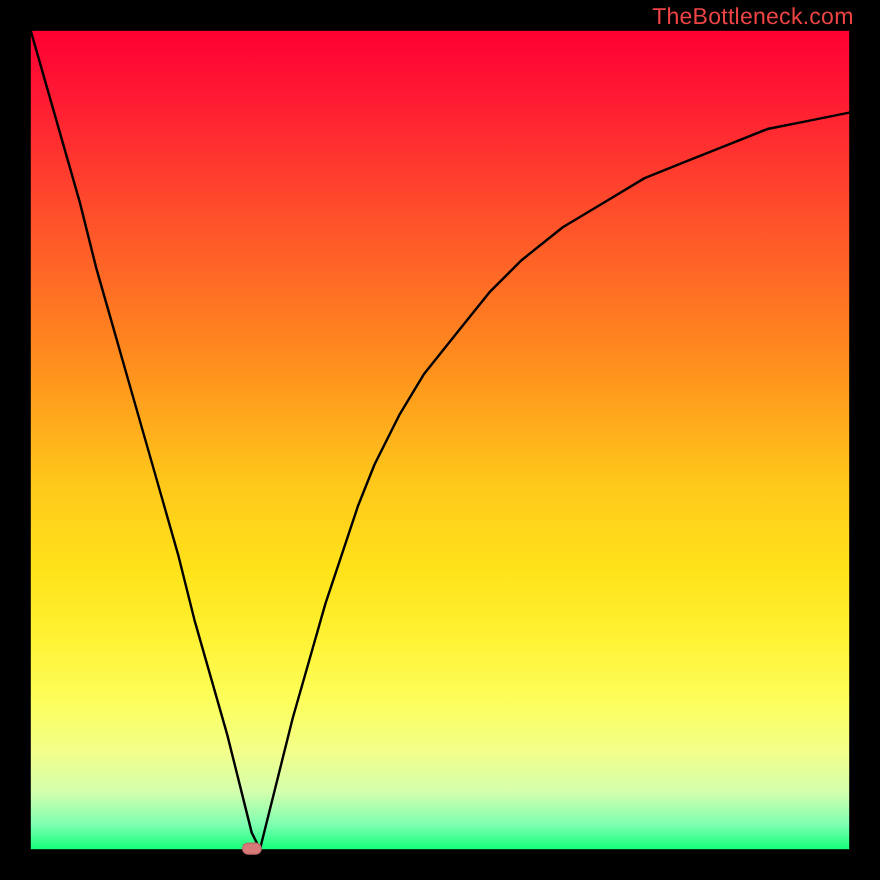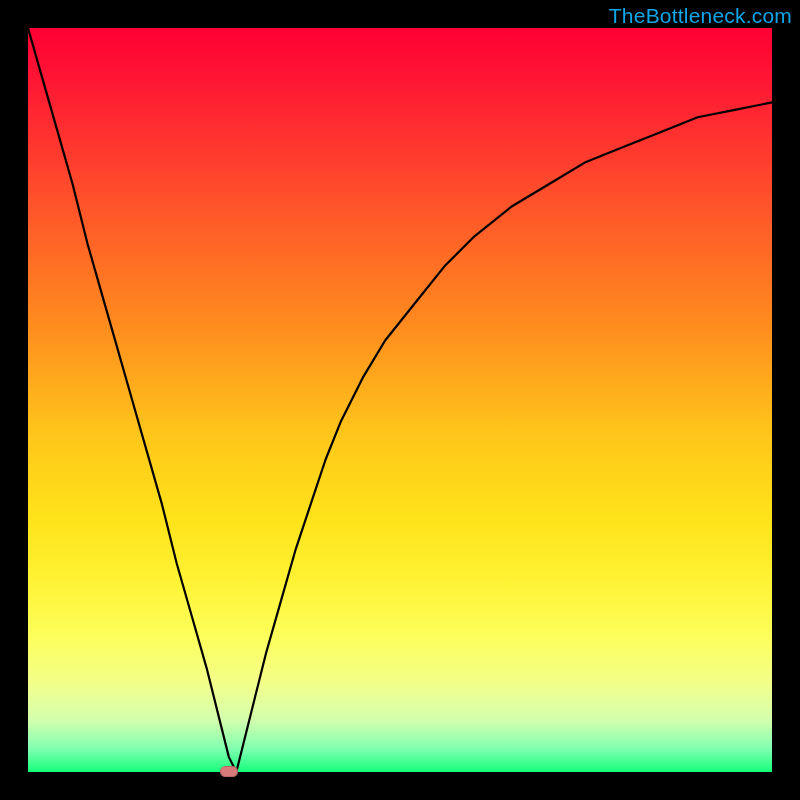--- a/index.html
+++ b/index.html
@@ -42,22 +42,22 @@
     position: absolute;
     left: 0;
     top: 0;
     width: 744px;
     height: 744px;
     overflow: visible;
   }
   .watermark {
     position: absolute;
     top: 4px;
-    right: 8px;
-    color: #0ea5e9;
+    right: 24px;
+    color: #ef4444;
     font-size: 21px;
     font-weight: 500;
     letter-spacing: 0.2px;
     user-select: none;
   }
   .marker {
     position: absolute;
     width: 18px;
     height: 11px;
     border-radius: 6px;

